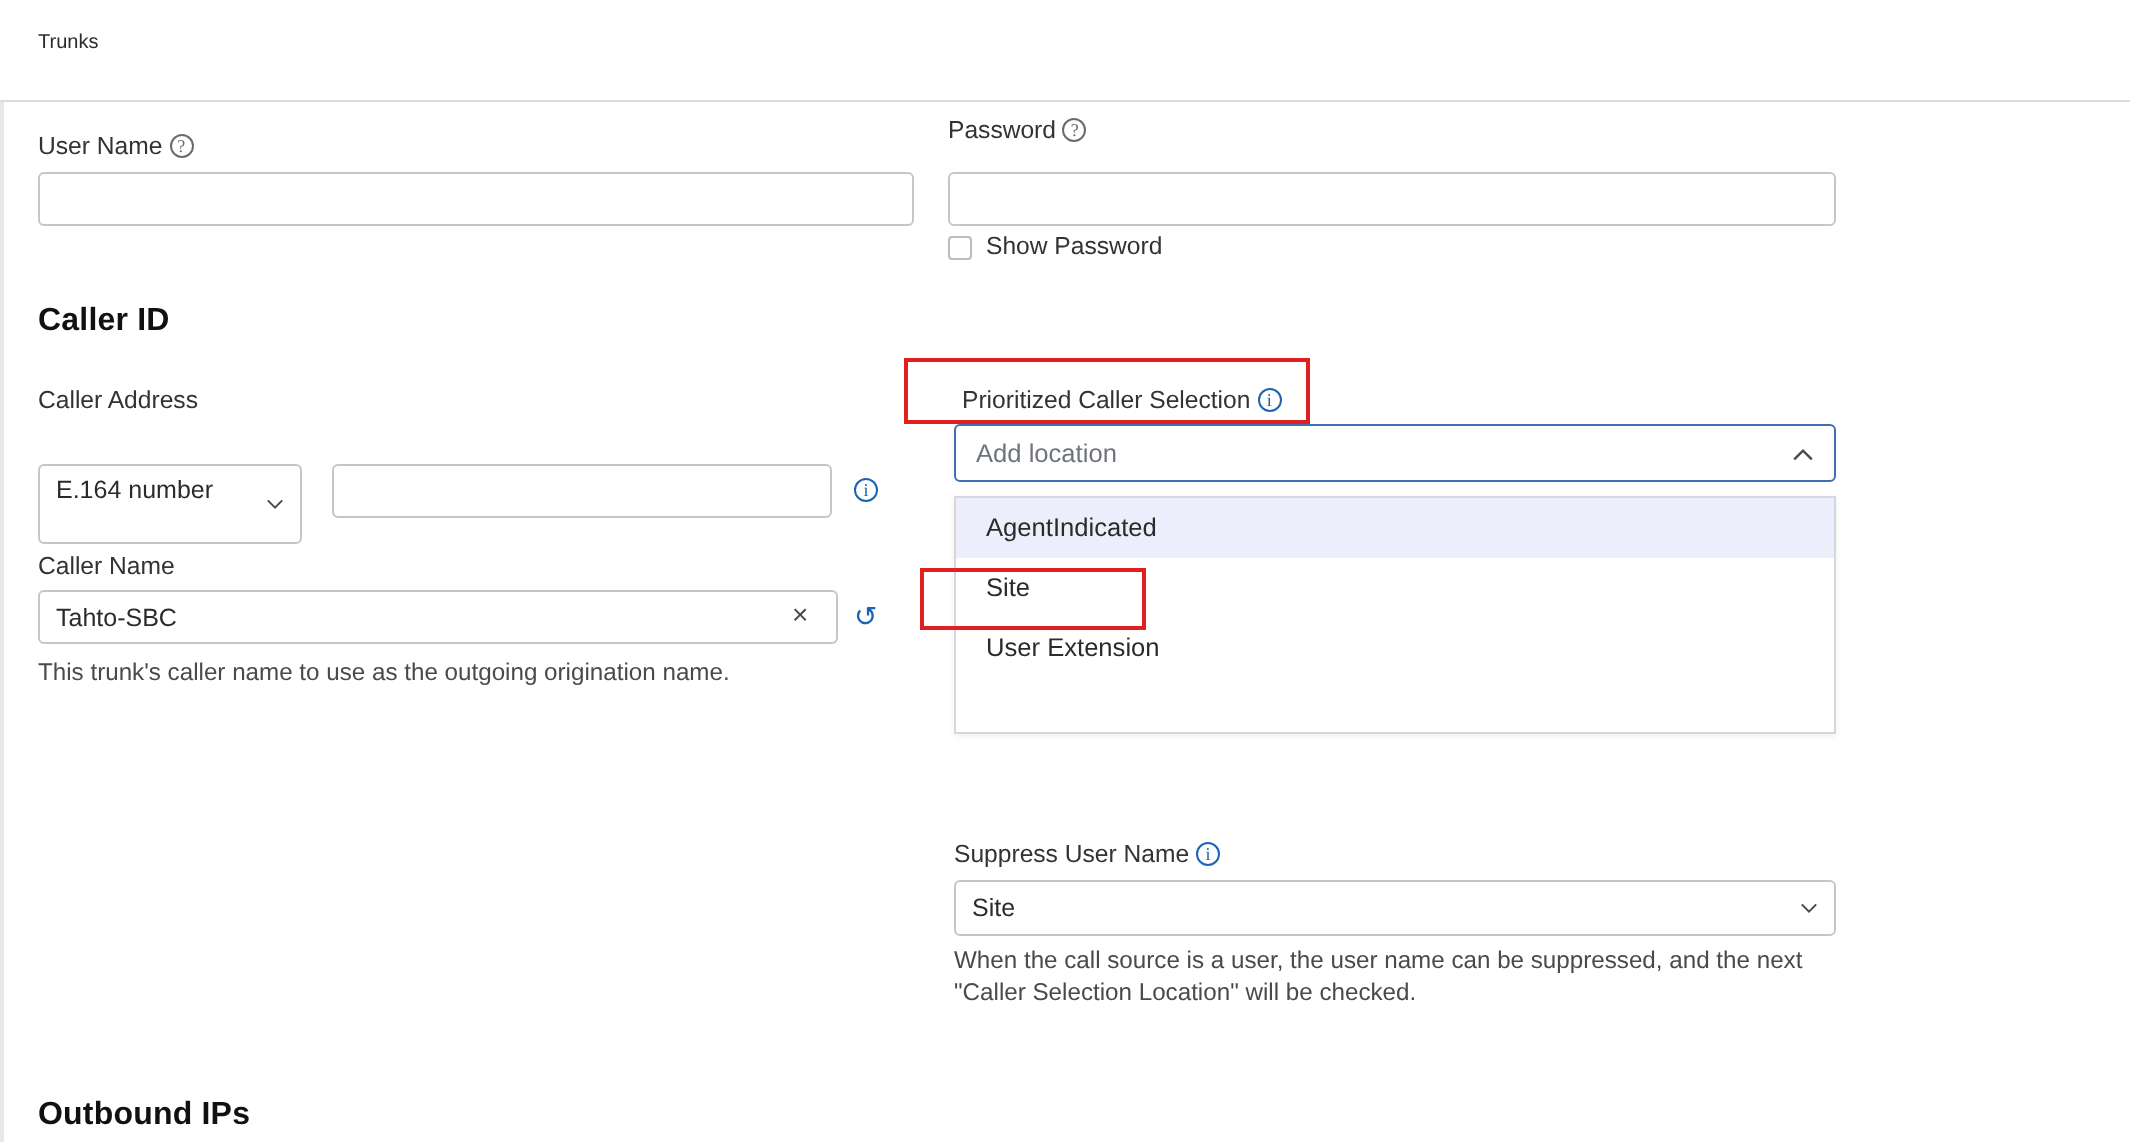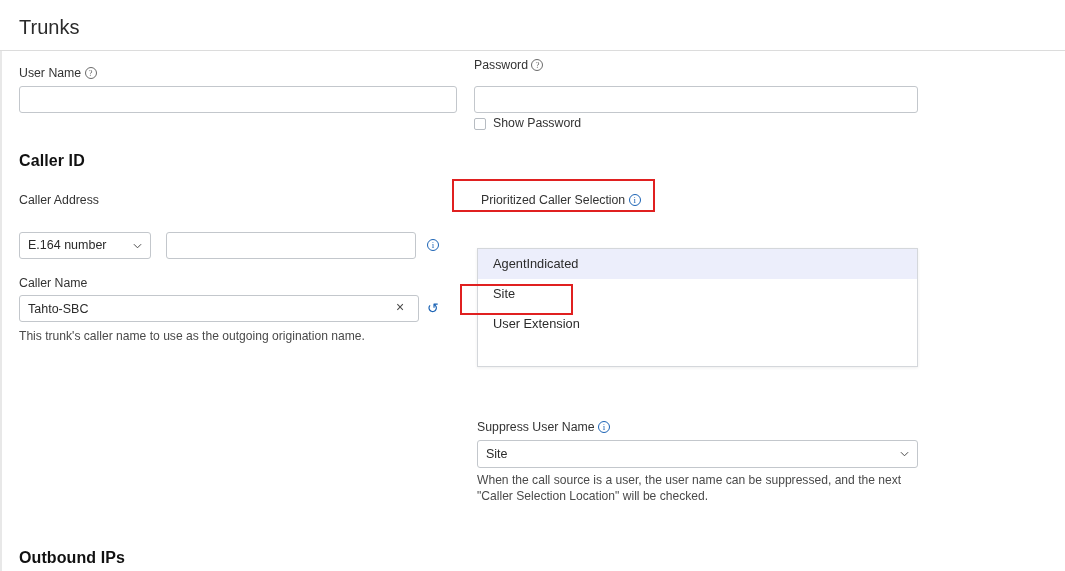--- a/index.html
+++ b/index.html
@@ -22,21 +22,21 @@
     left: 0; top: 0;
     width: 1065px;
     height: 51px;
     border-bottom: 1px solid #dcdcdc;
     background: #ffffff;
   }
   .header-title {
     position: absolute;
     left: 19px;
     top: 16px;
-    font-size: 20px;
+    font-size: 10px;
     color: #2b2b2b;
   }
   .left-rail {
     position: absolute;
     left: 0; top: 51px;
     width: 2px;
     height: 520px;
     background: #e8e8e8;
   }
 
@@ -71,21 +71,21 @@
     font-size: 12.5px;
     color: #2b2b2b;
     padding: 0 8px;
     line-height: 25px;
     font-family: Liberation Sans, sans-serif;
   }
   .text-input.filled { color: #2b2b2b; }
 
   .select {
     position: absolute;
-    height: 27px;
+    height: 40px;
     border: 1px solid #c3c7cc;
     border-radius: 3px;
     background: #ffffff;
     font-size: 12.5px;
     color: #2b2b2b;
     padding: 0 8px;
     line-height: 25px;
   }
   .select .caret {
     position: absolute;
@@ -237,20 +237,26 @@
   <input class="text-input filled" style="left: 19px; top: 295px; width: 400px;" value="Tahto-SBC">
   <div class="clear-x" style="left:396px; top:299px;">×</div>
   <div class="revert" style="left:427px; top:300px;">↺</div>
   <div class="helper" style="left:19px; top:328px; width:430px;">This trunk's caller name to use as the outgoing origination name.</div>
 
   <div class="field-label" style="left:481px; top:193px;">
     <span>Prioritized Caller Selection</span>
     <span class="info blue">i</span>
   </div>
 
+  <div class="combo">
+    <div class="combo-text">Add location</div>
+    <svg class="combo-caret" viewBox="0 0 10 10">
+      <path d="M1 7 L5 3 L9 7" fill="none" stroke="#4a4a4a" stroke-width="1.1"></path>
+    </svg>
+  </div>
 
   <div class="dropdown">
     <div class="dd-item highlight">
       <span>AgentIndicated</span>
     </div>
     <div class="dd-item">
       <span>Site</span>
     </div>
     <div class="dd-item">
       <span>User Extension</span>

